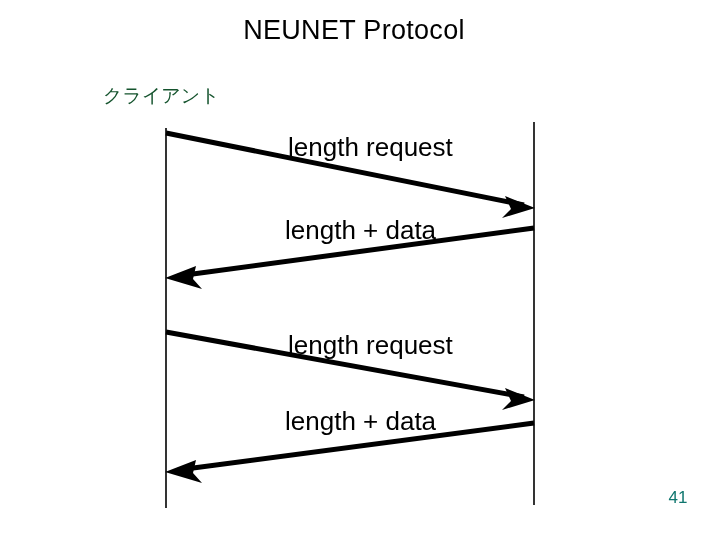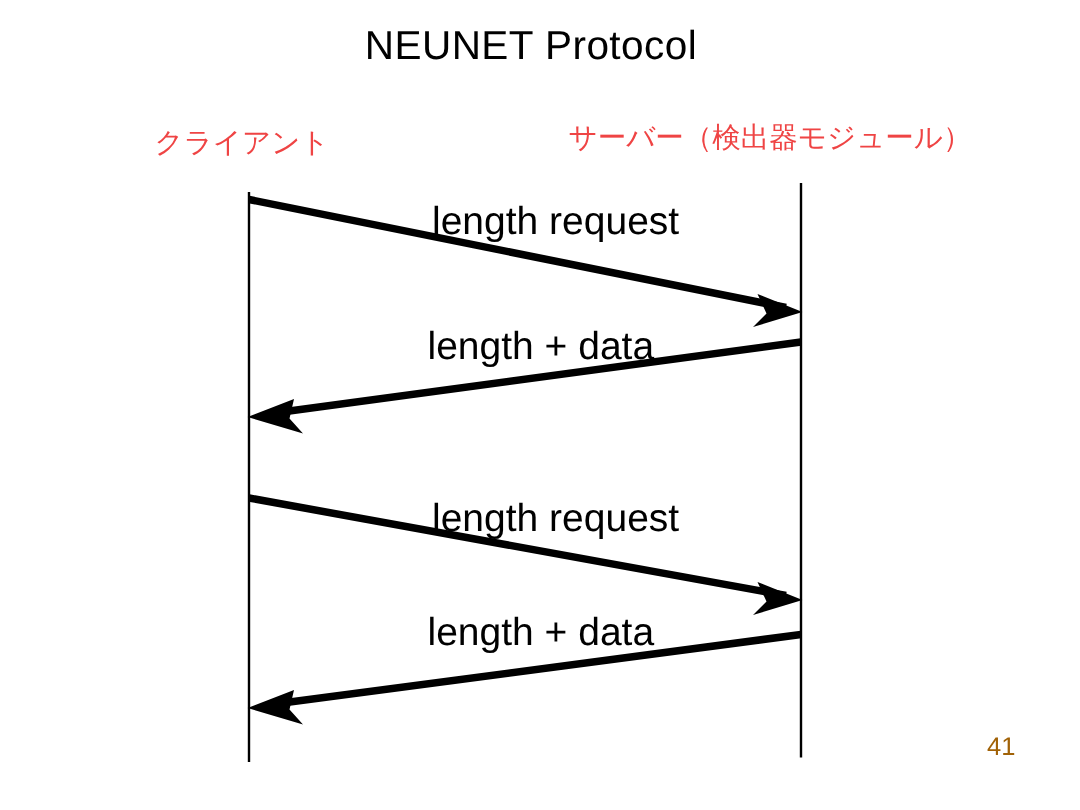--- a/index.html
+++ b/index.html
@@ -28,21 +28,21 @@
     font-size: 27px;
     line-height: 33px;
     letter-spacing: 0.3px;
     color: #000000;
     white-space: nowrap;
   }
   .actor-label {
     position: absolute;
     font-size: 19px;
     line-height: 24px;
-    color: #ef4444;
+    color: #14532d;
     white-space: nowrap;
   }
   #actor-client {
     left: 103px;
     top: 84px;
   }
   #actor-server {
     left: 379px;
     top: 81px;
   }
@@ -62,36 +62,35 @@
   }
   #msg-label-1 { left: 288px; top: 136px; }
   #msg-label-2 { left: 285px; top: 219px; }
   #msg-label-3 { left: 288px; top: 334px; }
   #msg-label-4 { left: 285px; top: 410px; }
   #page-number {
     position: absolute;
     left: 658px;
     top: 488px;
     width: 40px;
-    text-align: left;
+    text-align: center;
     font-size: 17px;
     line-height: 20px;
-    color: #a16207;
+    color: #0f766e;
   }
 </style>
 </head>
 <body>
 
 <div id="slide">
 
   <div id="slide-title">NEUNET Protocol</div>
 
   <div class="actor-label" id="actor-client">クライアント</div>
 
-  <div class="actor-label" id="actor-server">サーバー（検出器モジュール）</div>
 
   <svg id="diagram-svg" viewBox="0 0 720 540" xmlns="http://www.w3.org/2000/svg">
 
     <line x1="166" y1="128" x2="166" y2="508" stroke="#000000" stroke-width="1.6"></line>
 
     <line x1="534" y1="122" x2="534" y2="505" stroke="#000000" stroke-width="1.6"></line>
 
     <g>
       <line x1="166" y1="133" x2="524" y2="205" stroke="#000000" stroke-width="5" stroke-linecap="butt"></line>
       <polygon points="535,208 505,196 511,209 502,218" fill="#000000"></polygon>

